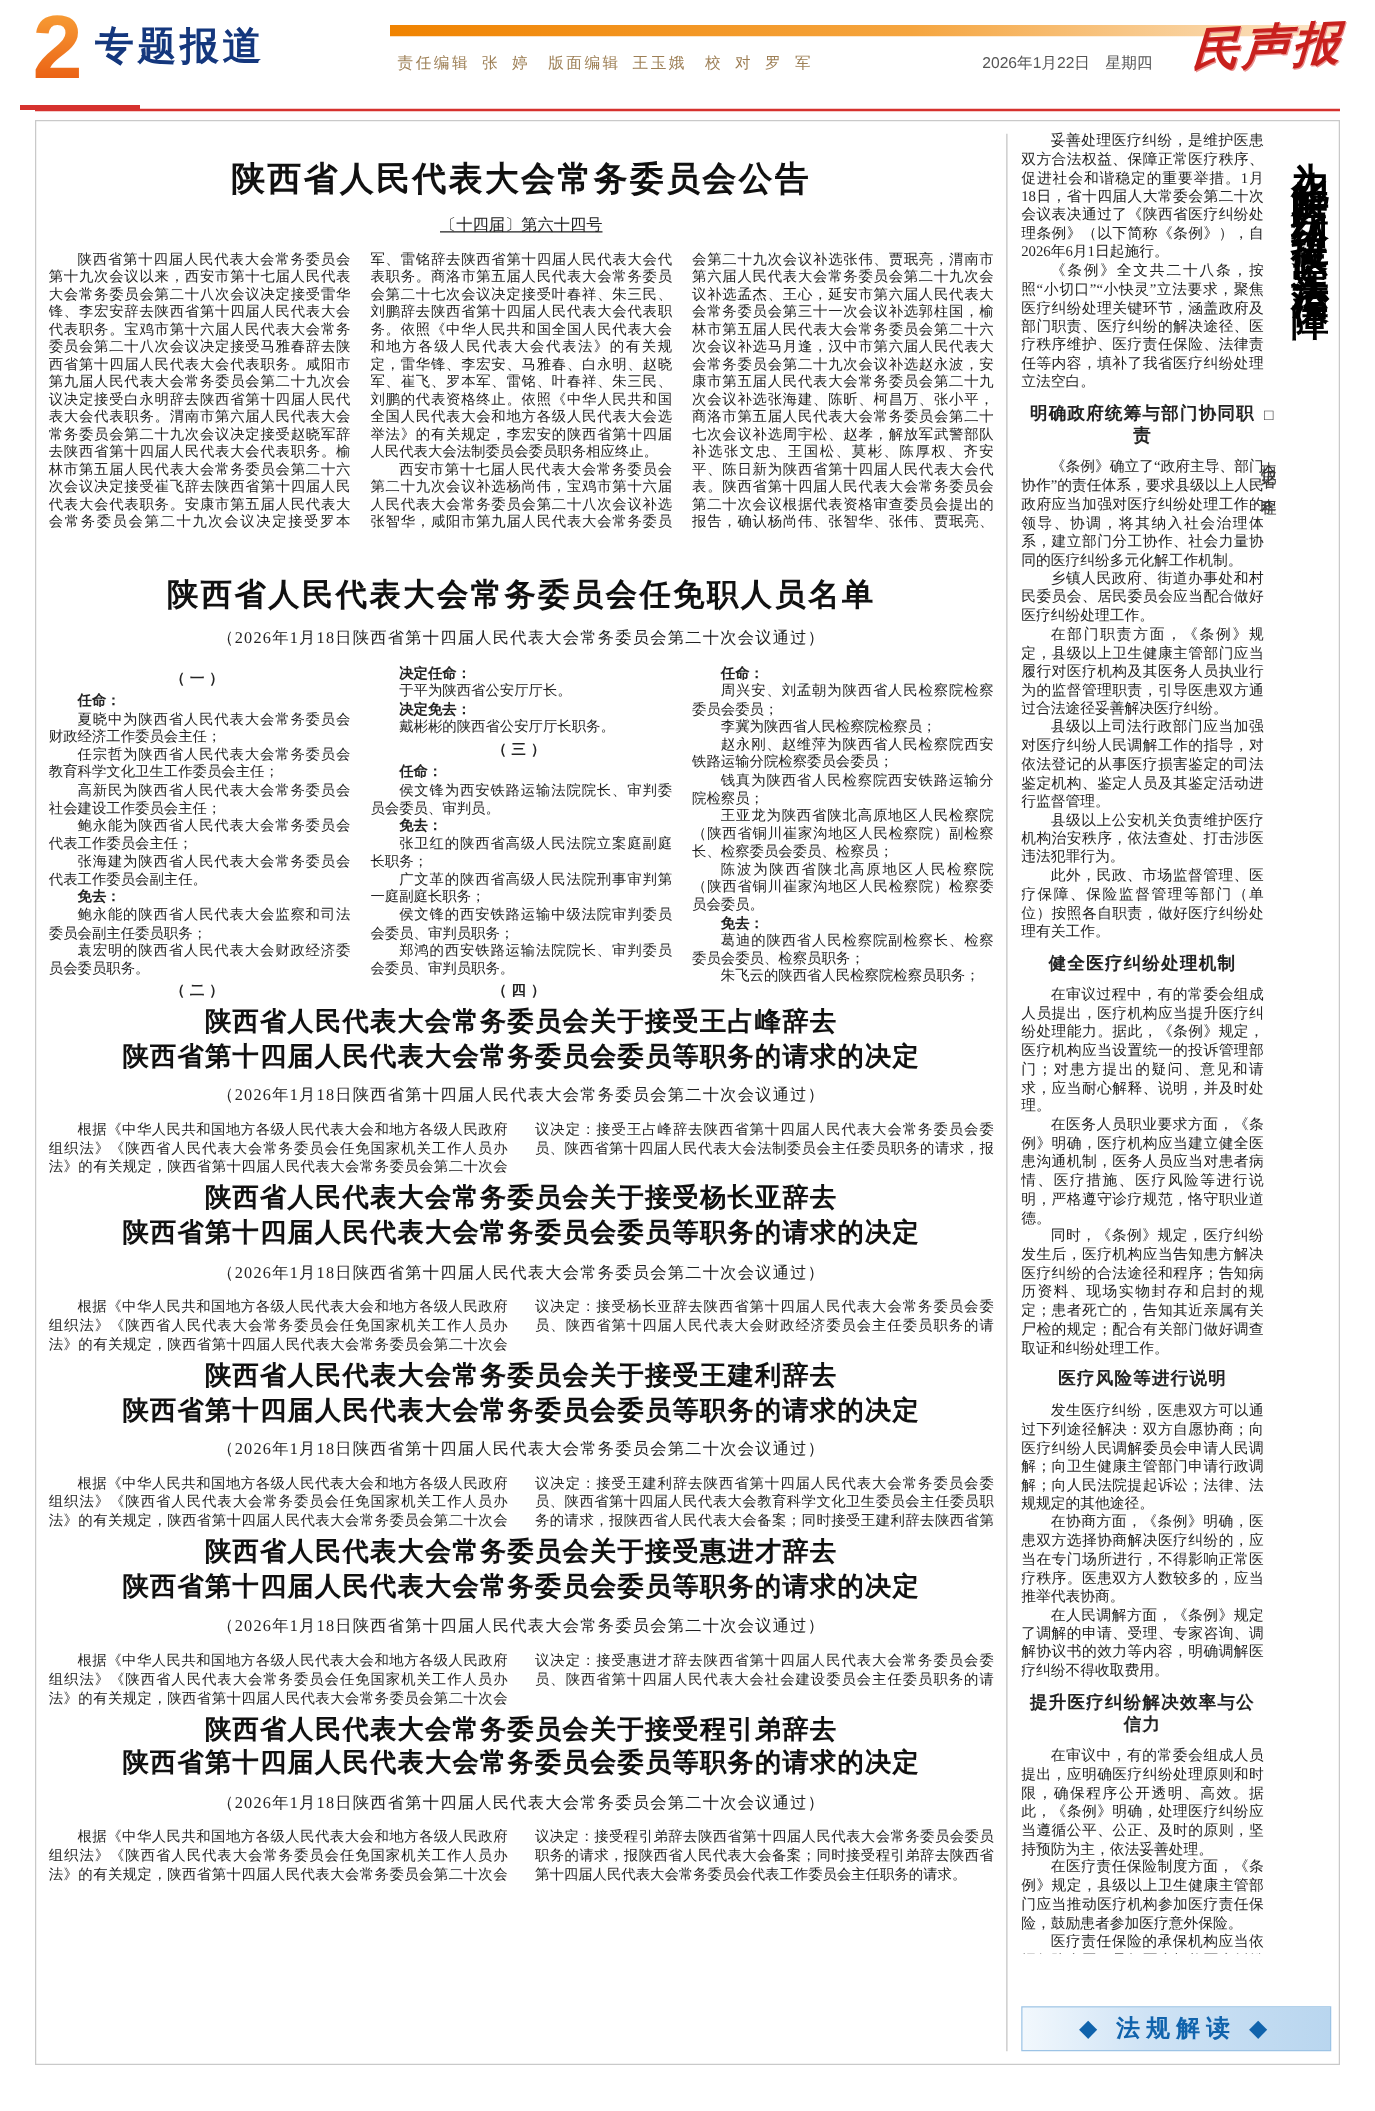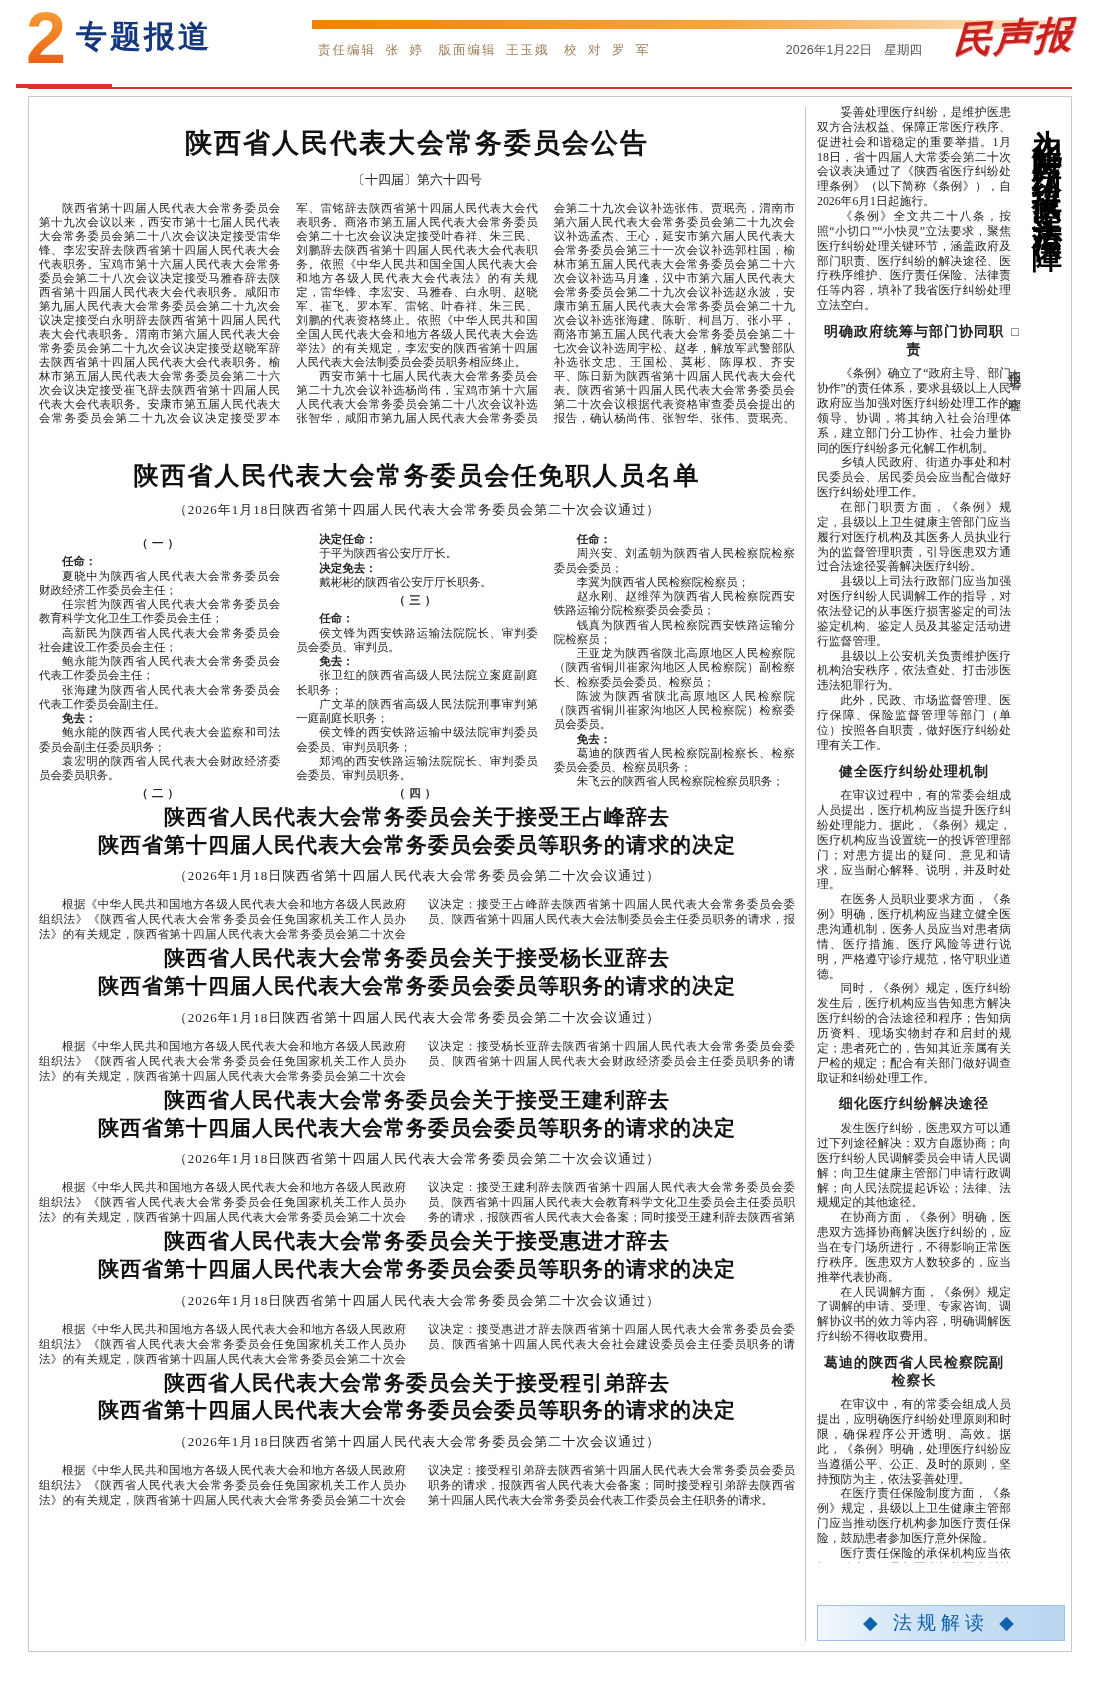--- a/index.html
+++ b/index.html
@@ -41,21 +41,21 @@
     position:absolute; left:28px; top:96px; width:1044px; height:1556px;
     border:1px solid #c9c9c9; background:#fff;
   }
   .vdivider { position:absolute; left:776px; top:10px; bottom:10px; width:1px; background:#c4c4c4; }
 
   
   .leftcol { position:absolute; left:10px; top:12px; width:756px; }
   .a-title { text-align:center; font-weight:900; letter-spacing:2px; color:#111;
     font-family:"Liberation Serif","DejaVu Serif",serif; }
   .ann-title { font-size:27px; margin-top:16px; }
-  .doc-no { text-align:center; font-size:13px; margin-top:10px; color:#222; }
+  .doc-no { text-align:center; font-size:13px; margin-top:10px; color:#222;text-decoration:underline; }
   .body-cols { text-align:justify; color:#242424; overflow:hidden; }
   .ann-body { margin-top:12px; column-count:3; column-gap:16px; height:234px;
     font-size:11.5px; line-height:1.22; }
   .app-title { font-size:25px; margin-top:24px;text-align:center; }
   .dateline { text-align:center; font-size:13px; margin-top:9px; color:#222; letter-spacing:1px; }
   .app-body { margin-top:13px; column-count:3; column-gap:16px; height:272px;
     font-size:11.5px; line-height:1.24; }
   .t-para { text-indent:2em; margin:0; }
   .t-head { text-align:center; text-indent:0; letter-spacing:4px; margin:4px 0; font-weight:bold; }
   .t-label { font-weight:bold; text-indent:2em; margin:0; }
@@ -81,21 +81,21 @@
   }
   .v-byline {
     position:absolute; right:44px; top:228px; height:190px;
     writing-mode:vertical-rl; text-orientation:upright;
     font-size:12.5px; letter-spacing:3px; color:#333;
   }
   .badge {
     position:absolute; left:2px; bottom:10px; width:248px; height:36px;
     background:linear-gradient(90deg,#f2f8fd 0%,#cfe3f5 40%,#b9d6ef 100%);
     border:1px solid #9cc3e5; display:flex; align-items:center; justify-content:center;
-    color:#1063ac; font-weight:400; font-size:19px; letter-spacing:5px;
+    color:#1063ac; font-weight:700; font-size:19px; letter-spacing:5px;
     font-family:"Liberation Sans","DejaVu Sans",sans-serif;
   }
 </style>
 </head>
 <body>
 
 <div class="hdr">
   <div class="page-num">2</div>
   <div class="section-name">专题报道</div>
   <div class="hdr-bar"></div>
@@ -206,25 +206,25 @@
         <p class="t-para">《条例》确立了“政府主导、部门协作”的责任体系，要求县级以上人民政府应当加强对医疗纠纷处理工作的领导、协调，将其纳入社会治理体系，建立部门分工协作、社会力量协同的医疗纠纷多元化解工作机制。</p>
         <p class="t-para">乡镇人民政府、街道办事处和村民委员会、居民委员会应当配合做好医疗纠纷处理工作。</p>
         <p class="t-para">在部门职责方面，《条例》规定，县级以上卫生健康主管部门应当履行对医疗机构及其医务人员执业行为的监督管理职责，引导医患双方通过合法途径妥善解决医疗纠纷。</p>
         <p class="t-para">县级以上司法行政部门应当加强对医疗纠纷人民调解工作的指导，对依法登记的从事医疗损害鉴定的司法鉴定机构、鉴定人员及其鉴定活动进行监督管理。</p>
         <p class="t-para">县级以上公安机关负责维护医疗机构治安秩序，依法查处、打击涉医违法犯罪行为。</p>
         <p class="t-para">此外，民政、市场监督管理、医疗保障、保险监督管理等部门（单位）按照各自职责，做好医疗纠纷处理有关工作。</p>
         <p class="t-head">健全医疗纠纷处理机制</p>
         <p class="t-para">在审议过程中，有的常委会组成人员提出，医疗机构应当提升医疗纠纷处理能力。据此，《条例》规定，医疗机构应当设置统一的投诉管理部门；对患方提出的疑问、意见和请求，应当耐心解释、说明，并及时处理。</p>
         <p class="t-para">在医务人员职业要求方面，《条例》明确，医疗机构应当建立健全医患沟通机制，医务人员应当对患者病情、医疗措施、医疗风险等进行说明，严格遵守诊疗规范，恪守职业道德。</p>
         <p class="t-para">同时，《条例》规定，医疗纠纷发生后，医疗机构应当告知患方解决医疗纠纷的合法途径和程序；告知病历资料、现场实物封存和启封的规定；患者死亡的，告知其近亲属有关尸检的规定；配合有关部门做好调查取证和纠纷处理工作。</p>
-        <p class="t-head">细化医疗纠纷解决途径</p>
+        <p class="t-head">医疗风险等进行说明</p>
         <p class="t-para">发生医疗纠纷，医患双方可以通过下列途径解决：双方自愿协商；向医疗纠纷人民调解委员会申请人民调解；向卫生健康主管部门申请行政调解；向人民法院提起诉讼；法律、法规规定的其他途径。</p>
         <p class="t-para">在协商方面，《条例》明确，医患双方选择协商解决医疗纠纷的，应当在专门场所进行，不得影响正常医疗秩序。医患双方人数较多的，应当推举代表协商。</p>
         <p class="t-para">在人民调解方面，《条例》规定了调解的申请、受理、专家咨询、调解协议书的效力等内容，明确调解医疗纠纷不得收取费用。</p>
-        <p class="t-head">葛迪的陕西省人民检察院副检察长</p>
+        <p class="t-head">提升医疗纠纷解决效率与公信力</p>
         <p class="t-para">在审议中，有的常委会组成人员提出，应明确医疗纠纷处理原则和时限，确保程序公开透明、高效。据此，《条例》明确，处理医疗纠纷应当遵循公平、公正、及时的原则，坚持预防为主，依法妥善处理。</p>
         <p class="t-para">在医疗责任保险制度方面，《条例》规定，县级以上卫生健康主管部门应当推动医疗机构参加医疗责任保险，鼓励患者参加医疗意外保险。</p>
         <p class="t-para">医疗责任保险的承保机构应当依据保险合同，承担医疗机构医疗纠纷赔付费用，并及时理赔；保险费用列支按照国家有关规定执行。</p>
       </div>
     <div class="v-byline">□ 本报记者 李程</div>
     <div class="v-title">为化解医疗纠纷提供坚实法治保障</div>
     <div class="badge">◆ 法规解读 ◆</div>
   </div>
 
 </div>

